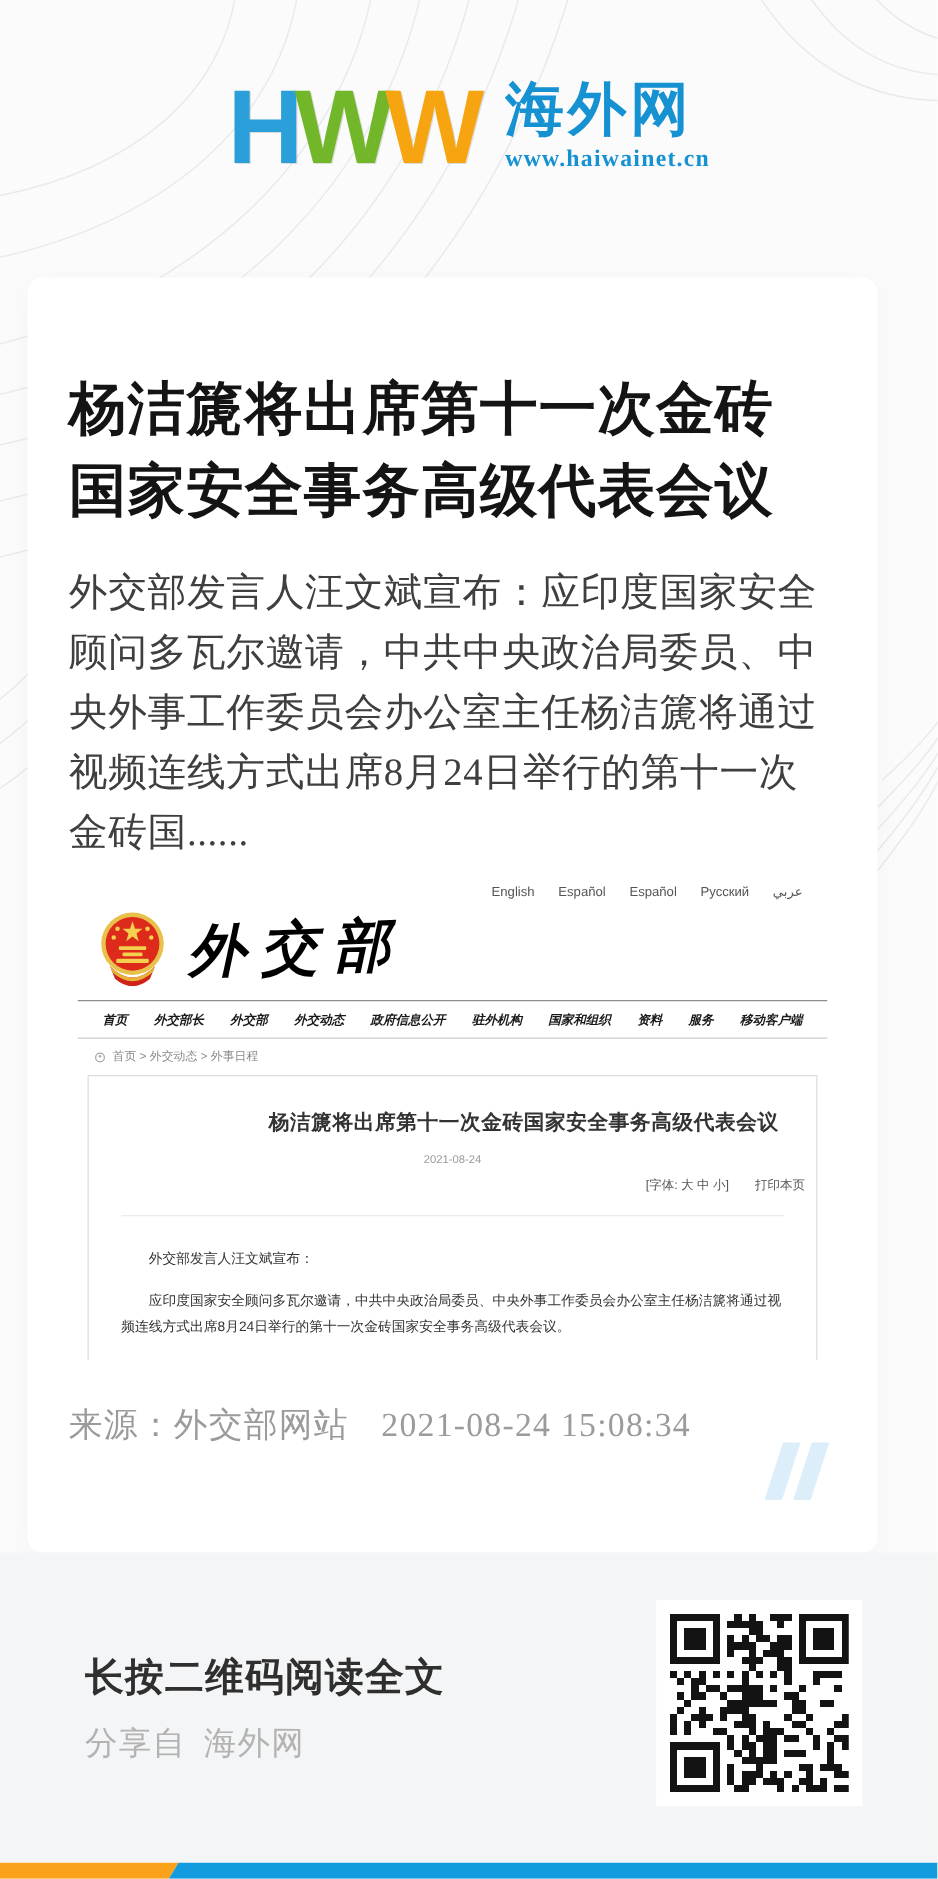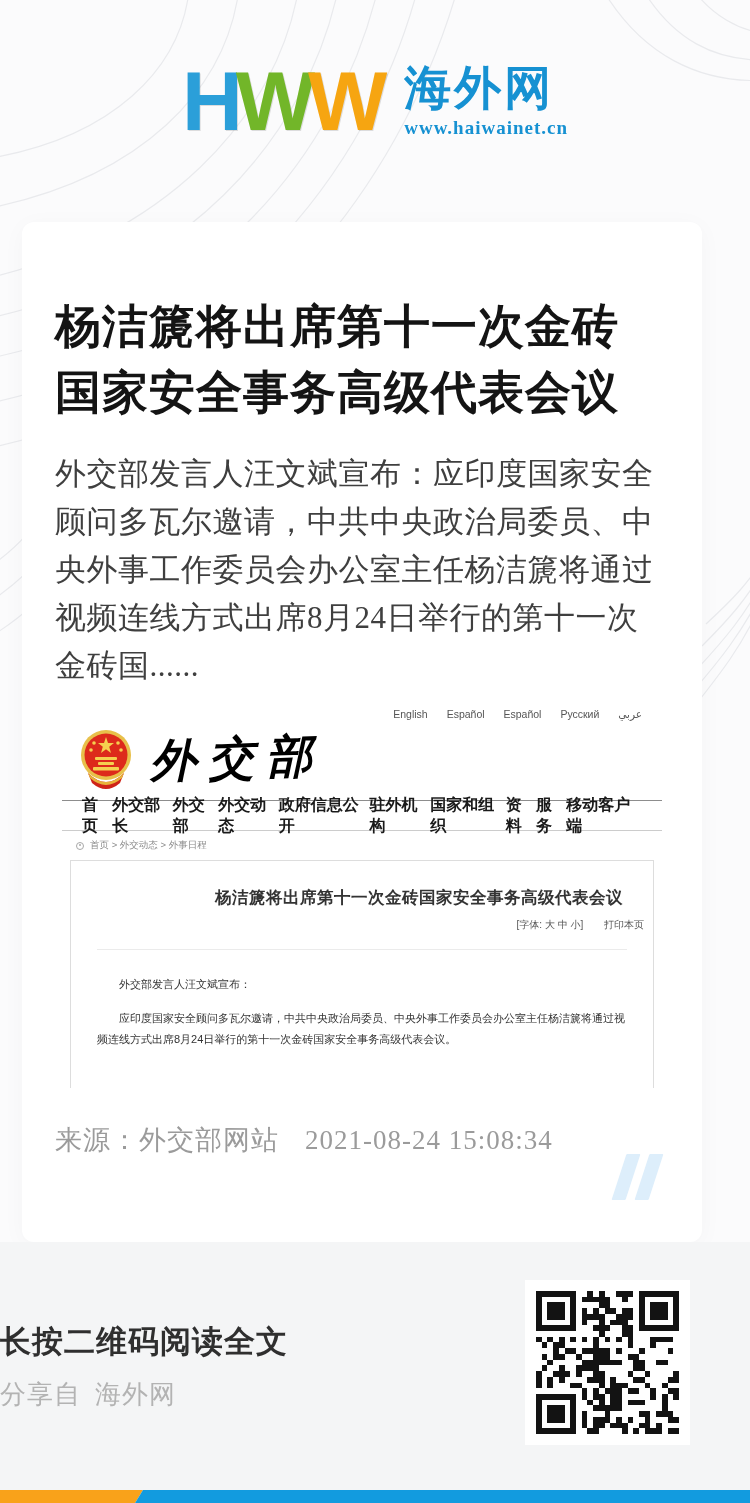--- a/index.html
+++ b/index.html
@@ -38,22 +38,22 @@
     background:#ffffff; overflow:hidden;
     font-family:"Liberation Sans","DejaVu Sans",sans-serif; }
   .mfa-lang { padding:10px 20px 0 0; text-align:right; font-size:10.5px; color:#555; }
   .mfa-lang span { margin-left:16px; }
   .mfa-logo-row { height:78px; padding-left:16px; display:flex; align-items:center; gap:16px; }
   .mfa-name { font-family:"Liberation Serif","DejaVu Serif",serif; font-size:46px;
     font-weight:900; font-style:italic; color:#000; letter-spacing:12px;
     transform:rotate(-2deg); }
   .mfa-top-rule { border:none; border-top:1px solid #8d8d8d; margin-top:2px; }
   .mfa-nav { display:flex; justify-content:space-between; align-items:center;
-    padding:0 20px; height:30px; font-size:16px; font-weight:700; color:#1a1a1a;
-    border-bottom:1px solid #cccccc; }
+    padding:0 20px; height:30px; font-size:10px; font-weight:700; color:#1a1a1a;
+    border-bottom:1px solid #cccccc;font-style:italic; }
   .mfa-breadcrumb { display:flex; align-items:center; gap:6px;
     padding:8px 0 0 14px; font-size:9.5px; color:#8a8a8a; }
   .crumb-dot { width:8px; height:8px; border:1.5px solid #a8a8a8; border-radius:50%;
     position:relative; flex:0 0 auto; }
   .crumb-dot::after { content:""; position:absolute; left:1.5px; top:1.5px;
     width:2px; height:2px; background:#a8a8a8; border-radius:50%; }
   .mfa-box { margin:8px 8px 0; border:1px solid #dddddd; height:250px; background:#fff; }
   .mfa-box-title { margin:26px 30px 0; text-align:right; font-size:16.5px;
     font-weight:600; color:#333; letter-spacing:0.5px; }
   .mfa-date { margin-top:13px; text-align:center; font-size:9px; color:#999; }
@@ -68,21 +68,21 @@
     font-size:27px; color:#9b9b9b; letter-spacing:1px; }
   .source-line span { margin-right:26px; }
 
   
   .quote-mark { position:absolute; right:46px; top:932px; display:flex; gap:9px; }
   .quote-bar { width:14px; height:46px; transform:skewX(-18deg); border-radius:1px; }
 
   
   .share-section { position:absolute; left:0; top:1242px; width:750px; height:248px;
     background:#f4f5f6; display:flex; align-items:center; }
-  .share-text { font-family:Liberation Serif, serif; }
+  .share-text { margin-left:68px; font-family:Liberation Serif, serif; }
   .share-cta { font-size:31px; font-weight:600; color:#2f2f2f; letter-spacing:1px; }
   .share-from { margin-top:14px; font-size:26px; color:#b3b3b3; letter-spacing:1px; }
   .share-from span { margin-right:14px; }
   .qr-box { position:absolute; right:60px; top:38px; width:165px; height:165px;
     background:#ffffff; display:flex; align-items:center; justify-content:center; }
   .qr-box svg { width:143px; height:143px; shape-rendering:crispEdges; }
 
   
   .bottom-bar { position:absolute; left:0; top:1490px; width:750px; height:13px; }
   .bottom-bar svg { display:block; }
@@ -163,20 +163,21 @@
       <span>资料</span>
       <span>服务</span>
       <span>移动客户端</span>
     </div>
     <div class="mfa-breadcrumb">
       <span class="crumb-dot"></span>
       <span>首页 &gt; 外交动态 &gt; 外事日程</span>
     </div>
     <div class="mfa-box">
       <h2 class="mfa-box-title">杨洁篪将出席第十一次金砖国家安全事务高级代表会议</h2>
+      <div class="mfa-date">2021-08-24</div>
       <div class="mfa-controls">
         <span>[字体: 大 中 小]</span>
         <span>打印本页</span>
       </div>
       <hr class="mfa-divider">
       <p class="mfa-p first">外交部发言人汪文斌宣布：</p>
       <p class="mfa-p">应印度国家安全顾问多瓦尔邀请，中共中央政治局委员、中央外事工作委员会办公室主任杨洁篪将通过视频连线方式出席8月24日举行的第十一次金砖国家安全事务高级代表会议。</p>
     </div>
   </div>
 

